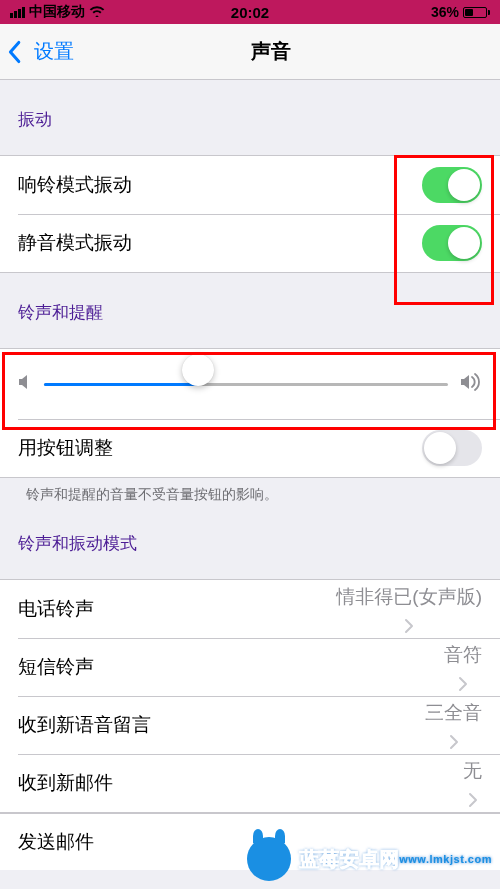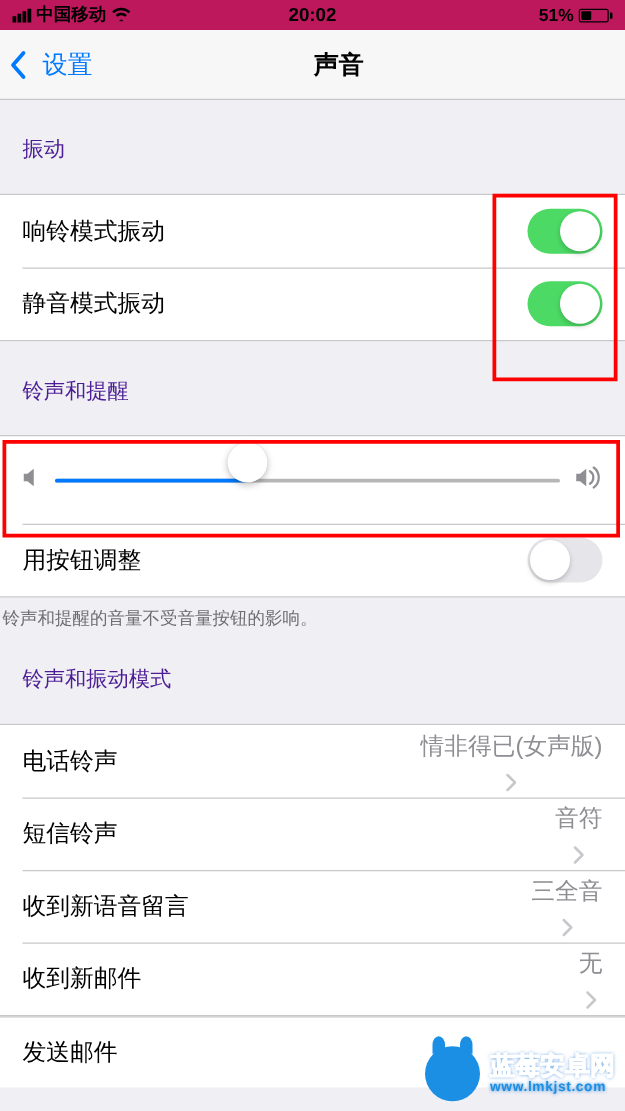--- a/index.html
+++ b/index.html
@@ -48,21 +48,21 @@
       left: 6px;
       display: flex;
       align-items: center;
       color: #007aff;
       font-size: 20px;
       gap: 12px;
     }
     .nav-back svg { width: 16px; height: 24px; }
     .nav-title { font-size: 20px; font-weight: 600; margin-left: 42px; }
     .section-header { font-size: 17px; color: #4c1d95; padding: 28px 18px 24px; }
-    .section-footer { font-size: 14px; color: #6d6d72; padding: 8px 2px 0; }
+    .section-footer { font-size: 14px; color: #6d6d72; padding: 8px 26px 0; }
     .cell-group { background: #fff; border-top: 1px solid #c8c7cc; border-bottom: 1px solid #c8c7cc; }
     .cell {
       min-height: 58px;
       padding: 0 18px;
       display: flex;
       align-items: center;
       justify-content: space-between;
       position: relative;
     }
     .cell + .cell::before {
@@ -91,21 +91,21 @@
     .watermark {
       position: absolute; bottom: 8px; right: 8px; display: flex; align-items: center; gap: 8px;
       color: #fff; font-weight: bold; text-shadow: 0 0 3px rgba(0,100,200,0.8);
       z-index: 10;
     }
     .watermark .mascot { width: 44px; height: 44px; background:#1a8fe3; border-radius:50%; position:relative; }
     .watermark .mascot::before, .watermark .mascot::after {
       content:""; position:absolute; width:10px; height:14px; background:#1a8fe3; border-radius:50% 50% 0 0; top:-8px;
     }
     .watermark .mascot::before{left:6px;} .watermark .mascot::after{right:6px;}
-    .watermark .txt { display:flex; flex-direction:column; line-height:1.1; }
+    .watermark .txt { display:flex; flex-direction:row; line-height:1.1;align-items:center; }
     .wm-main{ font-size:20px; color:#1a8fe3; -webkit-text-stroke:1px #fff; }
     .wm-sub{ font-size:11px; color:#1a8fe3; letter-spacing:0.5px; }
     .fade-bottom {
       height: 57px; display:flex; align-items:center; padding:0 18px; background:#fff;
       border-top:1px solid #c8c7cc;
     }
   </style>
 </head>
 <body>
 
@@ -119,21 +119,21 @@
       </span>
     <span>中国移动</span>
     <span class="wifi-ico">
       <svg width="16" height="12" viewBox="0 0 16 12">
           <path d="M8 10.5a1.5 1.5 0 100 3 1.5 1.5 0 000-3zM3.5 7a6.4 6.4 0 019 0l-1.4 1.4a4.4 4.4 0 00-6.2 0zM.7 4.2a10.3 10.3 0 0114.6 0L13.9 5.6a8.3 8.3 0 00-11.8 0z" fill="#000"></path>
         </svg>
     </span>
   </div>
   <div class="status-center">20:02</div>
   <div class="status-right">
-    <span>51%</span>
+    <span>36%</span>
     <span class="battery">
       <span class="battery-body">
           <span class="battery-fill"></span>
         </span>
         <span class="battery-tip"></span>
     </span>
   </div>
 </div>
 
 <div class="nav-bar">

